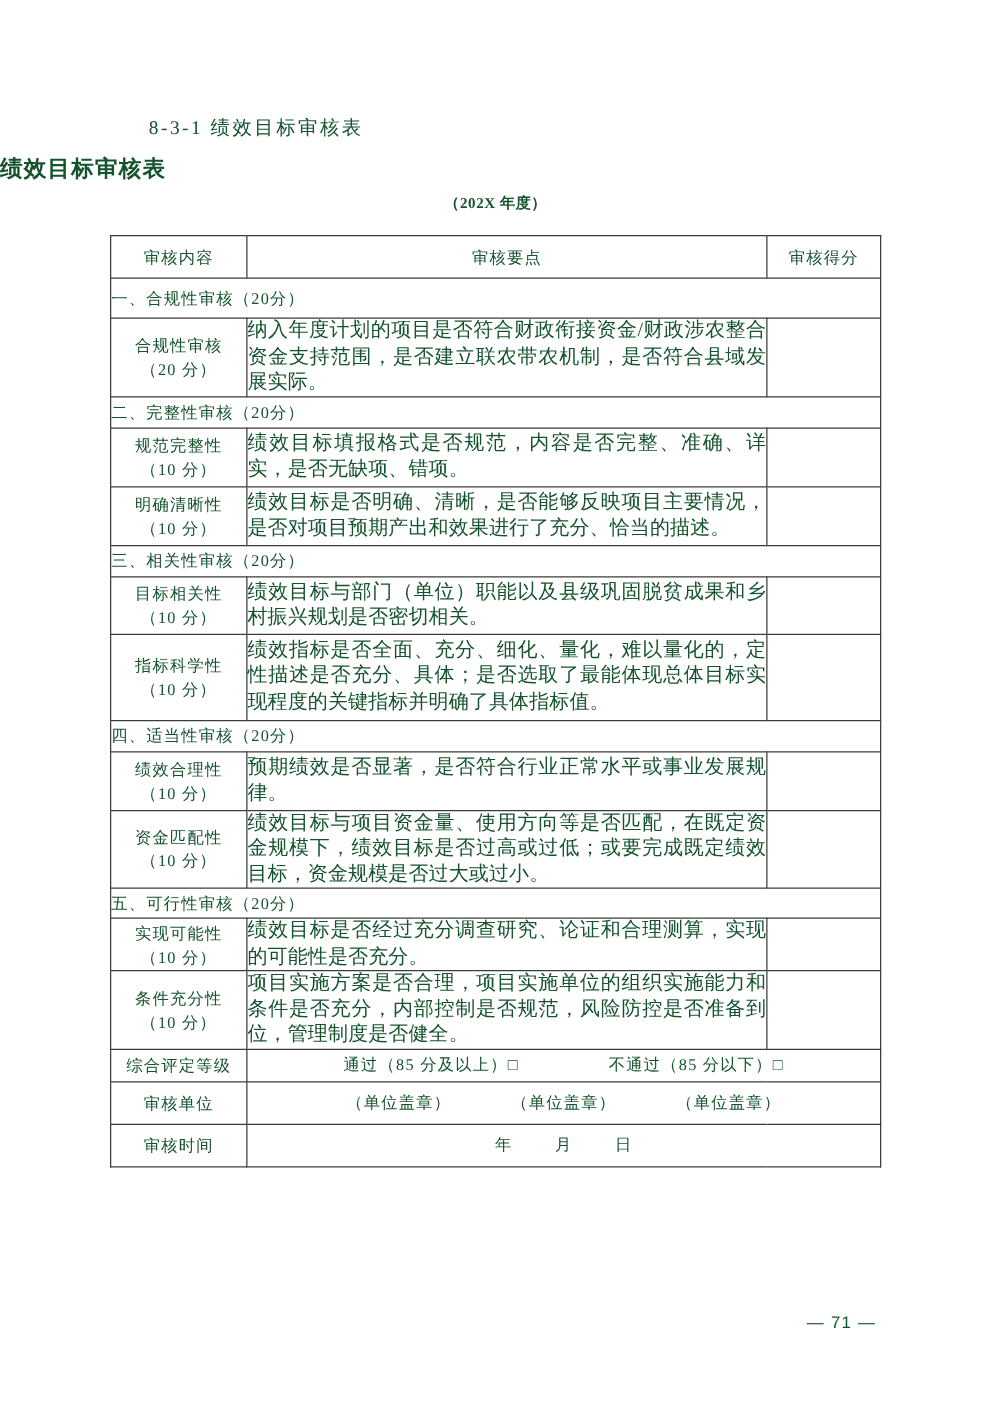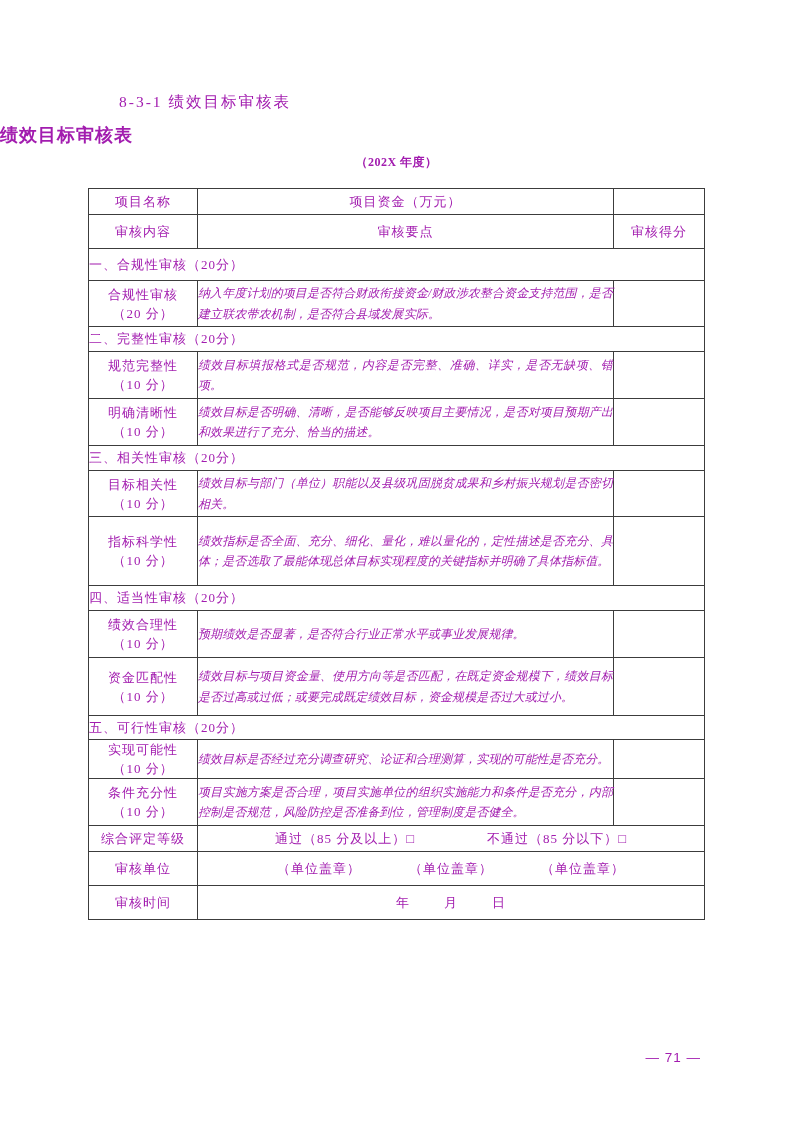--- a/index.html
+++ b/index.html
@@ -1,30 +1,30 @@
 <!DOCTYPE html>
 <html><head>
 <meta charset="utf-8">
 <style>
   html,body{margin:0;padding:0;background:#ffffff;}
   .page{
     position:relative;width:793px;height:1122px;background:#ffffff;overflow:hidden;
-    font-family:"Liberation Serif","DejaVu Serif",serif;color:#a21caf;
+    font-family:"Liberation Serif","DejaVu Serif",serif;color:#14532d;
   }
   .heading{position:absolute;top:92px;left:119px;font-size:15.5px;letter-spacing:2px;}
   .title{position:absolute;top:123px;left:0;width:100%;text-align:left;
          font-size:18px;font-weight:bold;letter-spacing:1px;}
   .subtitle{position:absolute;top:154px;left:0;width:100%;text-align:center;
          font-size:12px;font-weight:bold;letter-spacing:0.5px;}
   table.doc{position:absolute;top:188px;left:88px;width:616px;
          border-collapse:collapse;table-layout:fixed;}
   table.doc td{border:1px solid #3c3c3c;vertical-align:middle;padding:0;
          font-family:"Liberation Serif","DejaVu Serif",serif;}
   td.lbl{text-align:center;font-size:13px;letter-spacing:1px;line-height:19px;padding:3px 2px;}
-  td.crit{font-size:12px;line-height:20.5px;text-align:justify;padding:2px 3px 2px 4px;letter-spacing:0.1px;font-style:italic;}
+  td.crit{font-size:16px;line-height:20.5px;text-align:justify;padding:2px 3px 2px 4px;letter-spacing:0.1px;}
   td.sec{font-size:13px;letter-spacing:1px;padding:2px 5px;text-align:left;}
   td.ccell{text-align:center;font-size:13px;letter-spacing:1px;}
   td.score{}
   .flexwrap{display:flex;align-items:center;justify-content:center;font-size:13px;letter-spacing:1px;}
   .rating-wrap{gap:72px;}
   .unit-wrap{gap:48px;}
   .time-wrap{gap:34px;}
   .page-number{position:absolute;top:1038px;right:92px;font-size:13.5px;letter-spacing:1px;
          font-family:"Liberation Sans","DejaVu Sans",sans-serif;margin-top:12px;}
 </style>
@@ -38,25 +38,20 @@
   <div class="subtitle">（202X 年度）</div>
 
   <table class="doc">
     <colgroup>
       <col style="width:109px">
         <col style="width:416px">
         <col style="width:91px">
     </colgroup>
     <tbody>
 
-      <tr style="height:26px">
-        <td class="lbl">项目名称</td>
-        <td class="ccell">项目资金（万元）</td>
-        <td class="score"></td>
-      </tr>
 
       <tr style="height:34px">
         <td class="lbl">审核内容</td>
         <td class="ccell">审核要点</td>
         <td class="ccell">审核得分</td>
       </tr>
 
       <tr style="height:32px">
         <td class="sec" colspan="3">一、合规性审核（20分）</td>
       </tr>

